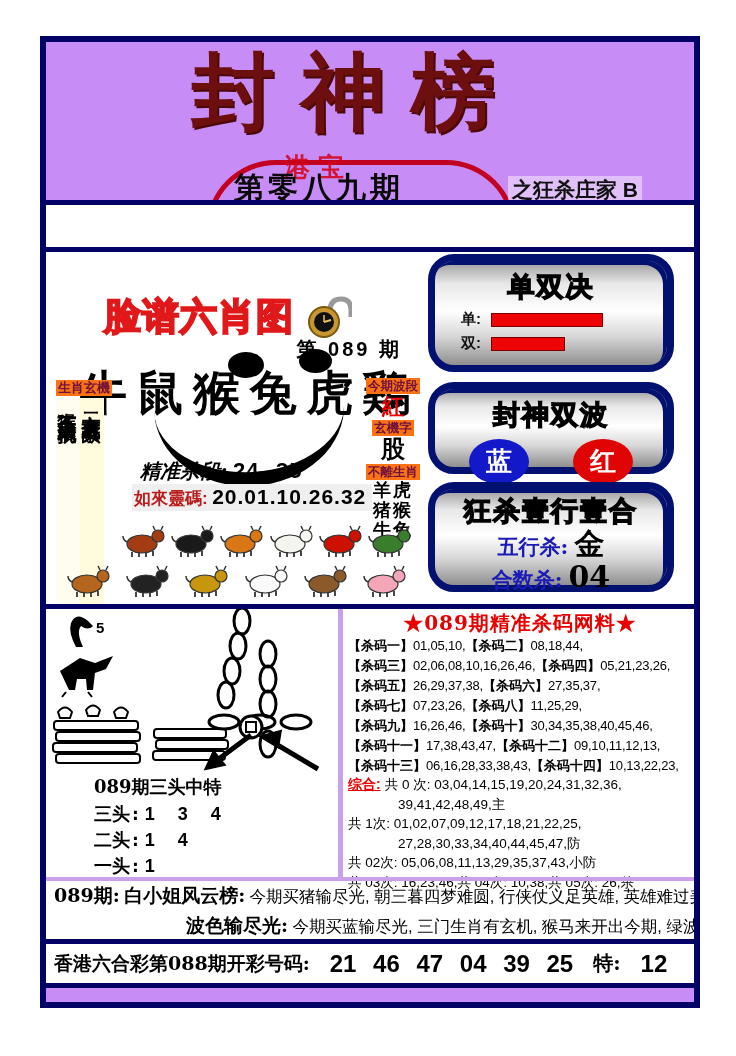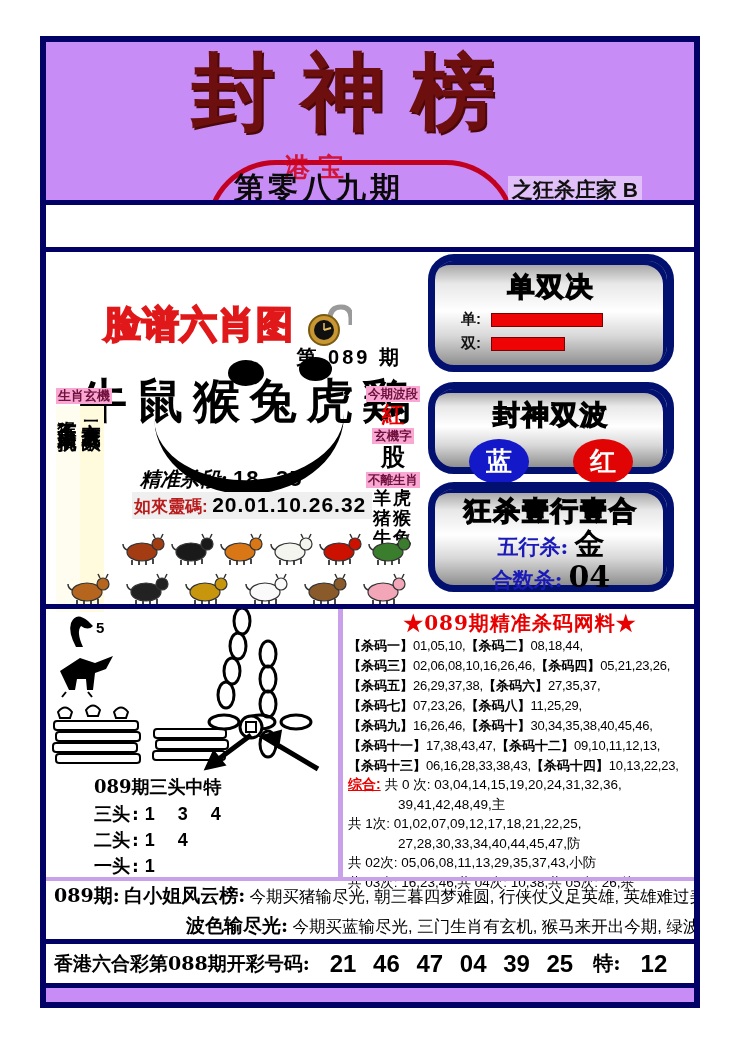--- a/index.html
+++ b/index.html
@@ -31,34 +31,34 @@
   .divider-h { position:absolute; left:0; top:352px; width:648px; height:5px; background:#020266; }
   .lower { position:absolute; left:0; top:357px; width:648px; height:268px; }
   .purple-line { position:absolute; left:0; top:625px; width:648px; height:4px; background:#c9a0ea; }
   .rows { position:absolute; left:0; top:629px; width:648px; height:58px; }
   .navy-line1 { position:absolute; left:0; top:687px; width:648px; height:5px; background:#020266; }
   .result-row { position:absolute; left:0; top:692px; width:648px; height:39px; }
   .navy-line2 { position:absolute; left:0; top:731px; width:648px; height:5px; background:#020266; }
   
 
   
-  .face-panel { position:absolute; left:6px; top:8px; width:372px; height:352px; }
+  .face-panel { position:absolute; left:6px; top:0; width:372px; height:352px; }
   .fp-title-row { position:absolute; left:52px; top:40px; display:flex; align-items:center; gap:6px; }
   .fp-title { font-size:37px; font-weight:900; color:#fff6ee; -webkit-text-stroke:2px #e0181a;
       text-shadow:0 0 1px #e0181a; letter-spacing:1px; font-family:"DejaVu Serif",serif;}
   .fp-issue { position:absolute; right:22px; top:84px; font-size:20px; font-weight:bold; letter-spacing:3px; color:#000; }
   .zodiac-row { position:absolute; left:28px; top:116px; width:330px; display:flex; justify-content:space-between;
       font-size:47px; font-weight:900; color:#000; font-family:"DejaVu Serif",serif; line-height:50px;}
   .eye { position:absolute; background:#000; border-radius:50%; }
   .eye1 { left:176px; top:100px; width:36px; height:26px; }
   .eye2 { left:247px; top:97px; width:33px; height:24px; }
   .smile { position:absolute; left:104px; top:150px; width:190px; height:84px;
       border-bottom:14px solid #000; border-radius:0 0 95px 95px / 0 0 78px 78px; transform:rotate(-3deg); }
   .verse-block { position:absolute; left:4px; top:126px; width:72px; }
-  .mag-label { display:inline-block; background:#f9a8d4; color:#70103c; font-size:13px; font-weight:bold; padding:0 2px; line-height:16px;}
+  .mag-label { display:inline-block; background:#f97316; color:#70103c; font-size:13px; font-weight:bold; padding:0 2px; line-height:16px;}
   .verse-cols { display:flex; margin-top:2px; }
   .verse-col { writing-mode:vertical-rl; text-orientation:upright; font-size:19px; font-weight:bold;
       line-height:24px; height:206px; letter-spacing:2px; font-family:"DejaVu Serif",serif;}
   .verse-col.c1 { background:#fffdf0; }
   .verse-col.c2 { background:#fffbdc; }
   .right-col { position:absolute; right:0; top:124px; width:62px; text-align:center; }
   .right-col .mag-label { font-size:12.5px; }
   .rc-red { font-size:22px; font-weight:900; color:#e80000; line-height:24px; font-family:"DejaVu Serif",serif;}
   .rc-black { font-size:24px; font-weight:900; color:#000; line-height:26px; font-family:"DejaVu Serif",serif;}
   .rc-pair { font-size:18px; font-weight:900; color:#000; line-height:20px; letter-spacing:2px; font-family:"DejaVu Serif",serif;}
@@ -186,21 +186,21 @@
           <span class="mag-label">玄機字</span>
           <div class="rc-black">股</div>
           <span class="mag-label">不離生肖</span>
           <div class="rc-pair">羊虎</div>
           <div class="rc-pair">猪猴</div>
           <div class="rc-pair">牛兔</div>
         </div>
 
         <div class="kill-range">
           <span class="lab">精准杀段:</span>
-          <span class="val">18--35</span>
+          <span class="val">24--35</span>
         </div>
         <div class="magic-line">
           <span class="lab">如來靈碼:</span>
           <span class="val">20.01.10.26.32</span>
         </div>
 
         <div class="animal-rows">
           <div class="animal-row r1" id="animal-row-1">
               <svg width="46" height="34" viewBox="0 0 46 34">
                 <ellipse cx="20" cy="20" rx="15" ry="9" fill="#a33c12" stroke="#333" stroke-width="1.2"></ellipse>

